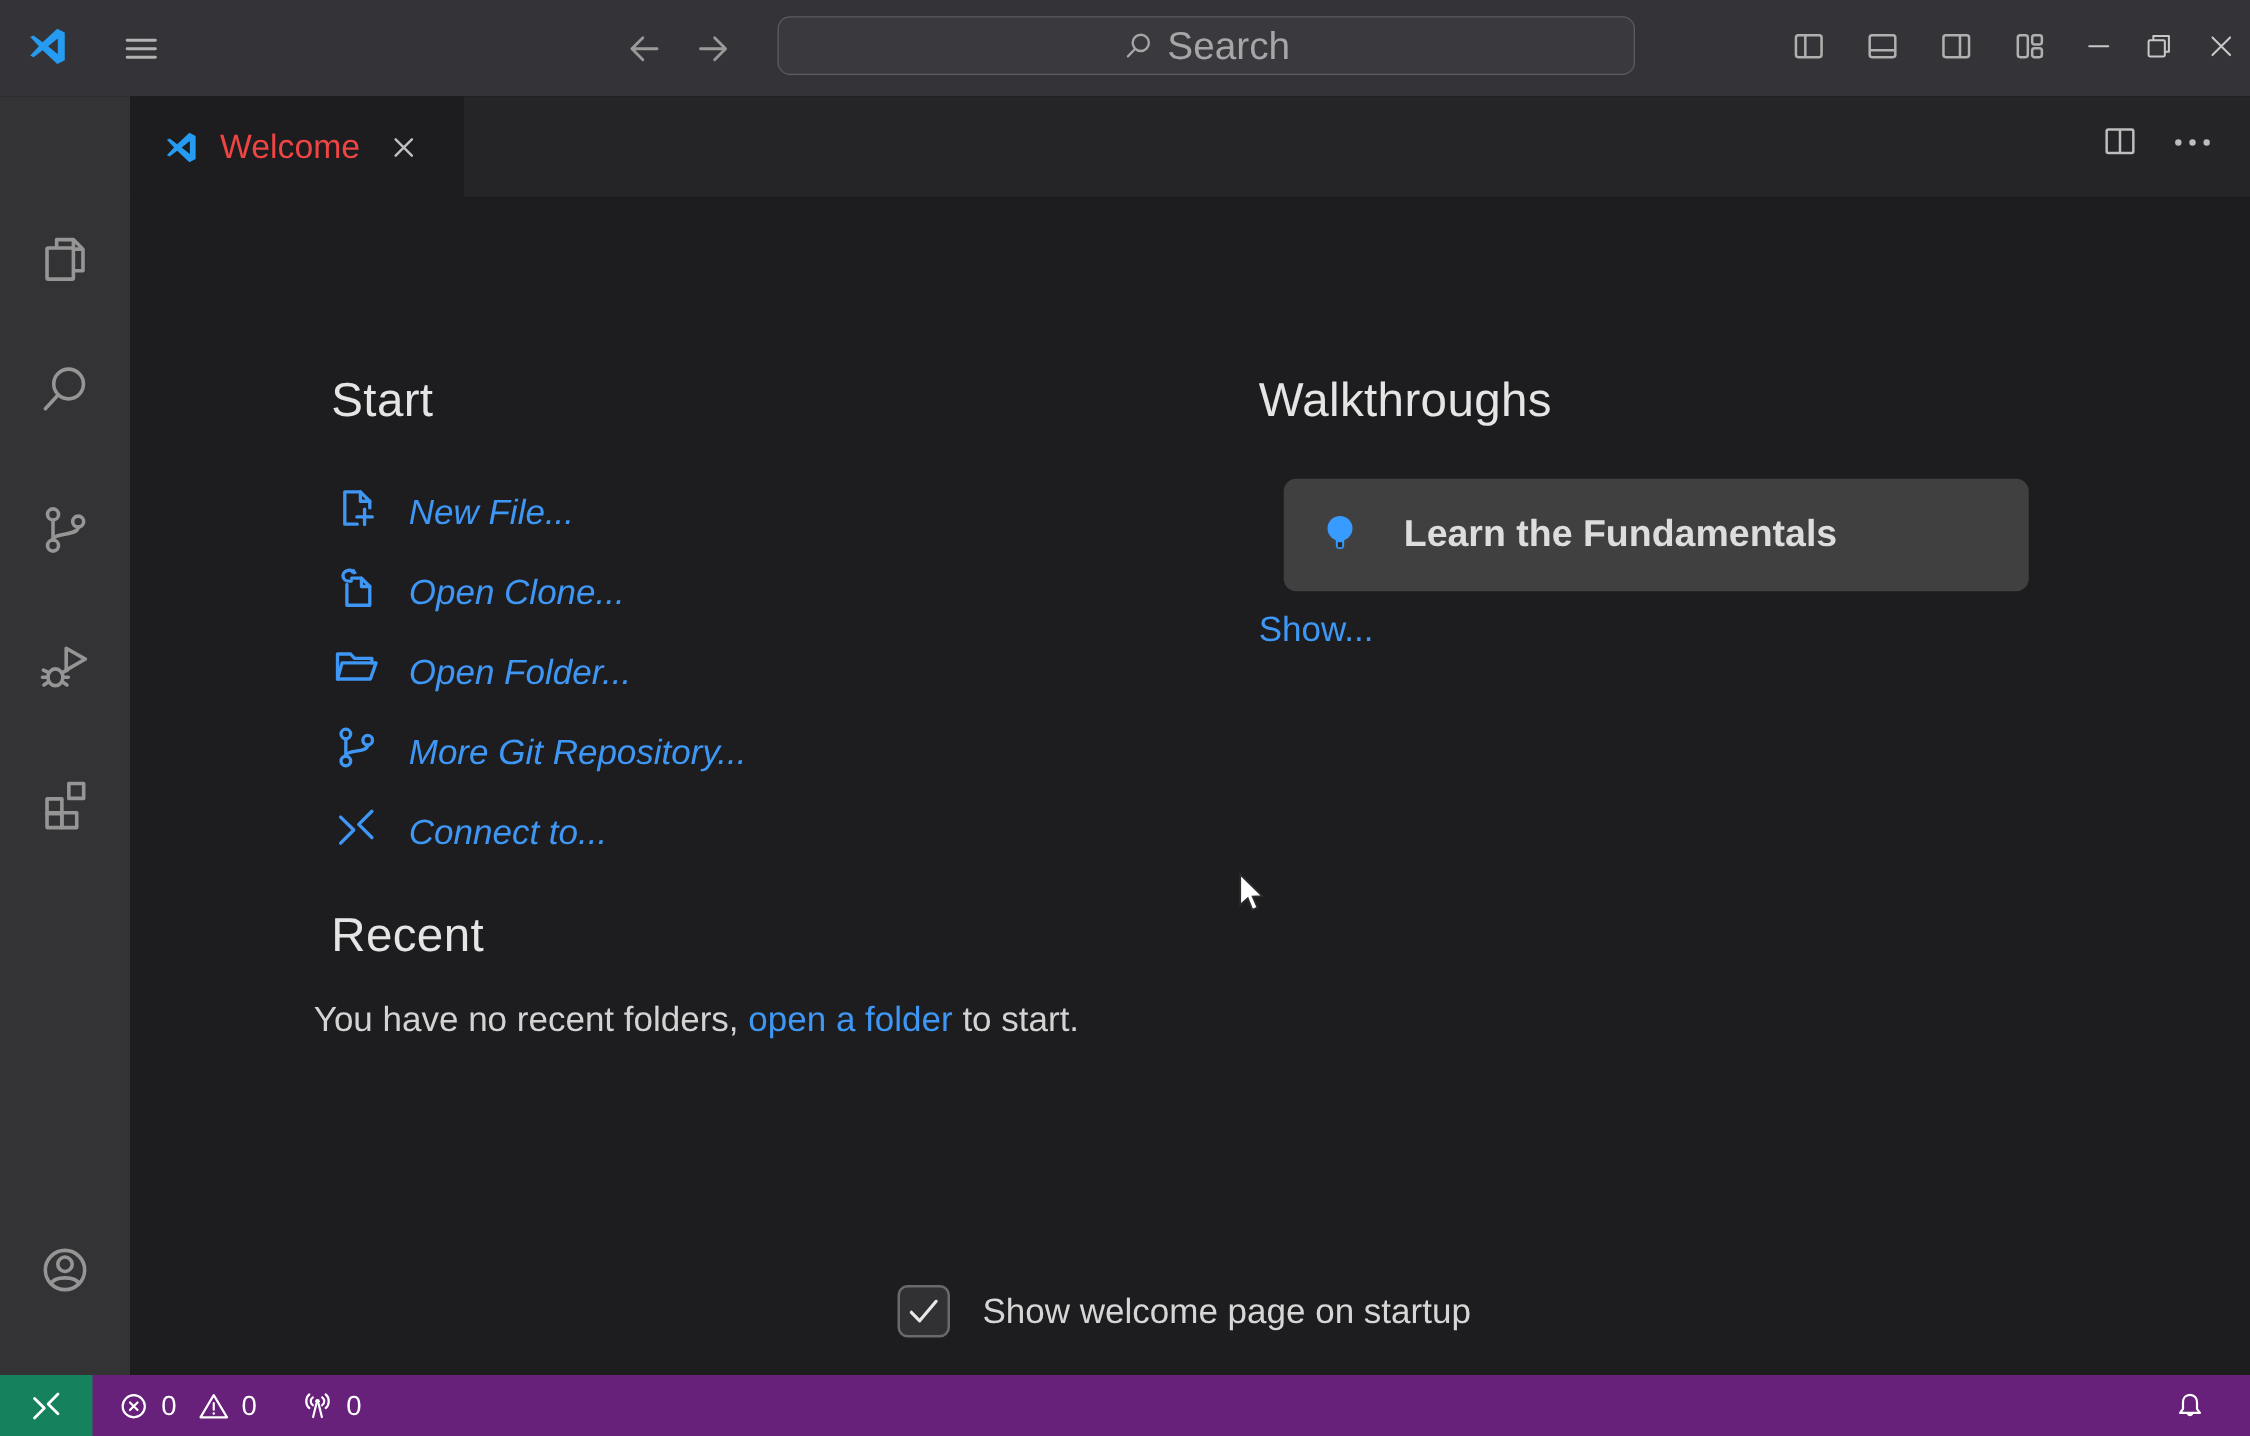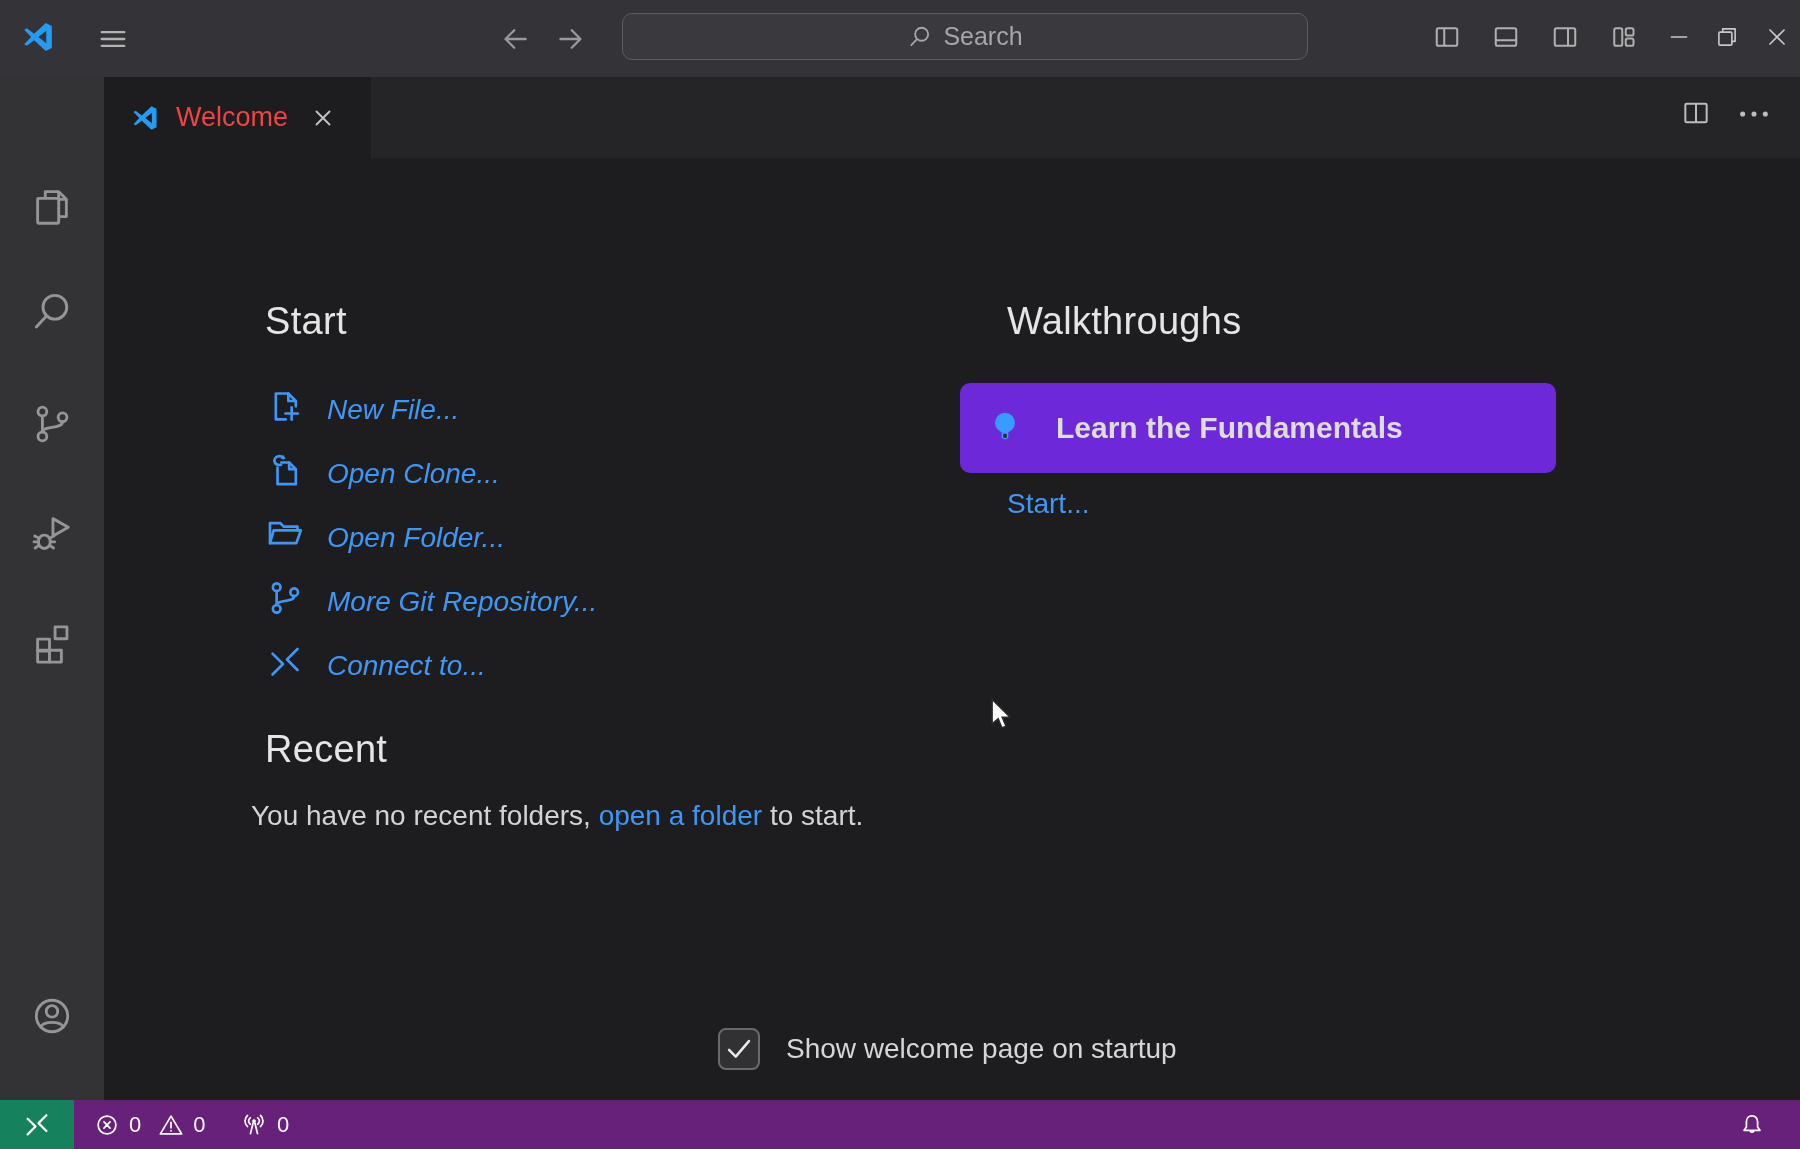--- a/index.html
+++ b/index.html
@@ -11,21 +11,21 @@
 
   
   #titlebar{left:0;top:0;width:1800px;height:77px;background:#343438;}
   #app-logo{left:20px;top:19px;}
   #menu-btn{left:96px;top:22px;color:#b3b3b3;cursor:pointer;}
   #nav-back{left:498px;top:22px;color:#9a9a9a;}
   #nav-fwd{left:554px;top:22px;color:#9a9a9a;}
   #search-box{left:622px;top:13px;width:686px;height:47px;background:#3a3a3e;
       border:1px solid #5d5d61;border-radius:10px;display:flex;align-items:center;
       justify-content:center;gap:10px;color:#a6a6a8;box-sizing:border-box;}
-  #search-box .ph{font-size:25px;text-align:center;}
+  #search-box .ph{font-size:31px;text-align:center;}
   .win-ic{top:22px;color:#b0b0b0;}
   #lay-1{left:1432px;} #lay-2{left:1491px;} #lay-3{left:1550px;} #lay-4{left:1609px;}
   #win-min{left:1666px;top:24px;color:#c8c8c8;}
   #win-restore{left:1714px;top:24px;color:#c8c8c8;}
   #win-close{left:1764px;top:24px;color:#c8c8c8;}
 
   
   #activitybar{left:0;top:77px;width:104px;height:1023px;background:#333336;}
   .act-ic{left:29px;color:#959595;cursor:pointer;}
   #act-files{top:107px;} #act-search{top:212px;} #act-scm{top:324px;}
@@ -47,21 +47,21 @@
   .h1{font-size:38px;font-weight:400;color:#e5e5e5;letter-spacing:.3px;}
   #start-heading{left:265px;top:300px;}
   .start-row{left:265px;height:48px;display:flex;align-items:flex-end;gap:22px;cursor:pointer;font-style:italic;}
   #row-0{top:378px;} #row-1{top:442px;} #row-2{top:506px;} #row-3{top:570px;} #row-4{top:634px;}
   .start-row .lnk{font-size:28px;color:var(--color-link,#3f97f5);}
   .start-row svg{color:var(--color-link,#3f97f5);}
   #recent-heading{left:265px;top:728px;}
   #recent-text{left:251px;top:800px;font-size:28px;color:#d3d3d3;}
   #recent-text a{color:var(--color-link,#3f97f5);text-decoration:none;cursor:pointer;}
   #walk-heading{left:1007px;top:300px;}
-  #walk-card{left:960px;top:383px;width:596px;height:90px;background:#6d28d9;
+  #walk-card{left:1027px;top:383px;width:596px;height:90px;background:#404040;
       border-radius:10px;display:flex;align-items:center;gap:30px;padding-left:24px;
       box-sizing:border-box;cursor:pointer;text-align:center;}
   #walk-card .title{font-size:30px;font-weight:bold;color:#dddddd;}
   #walk-more{left:1007px;top:488px;font-size:28px;color:var(--color-link,#3f97f5);cursor:pointer;}
 
   #startup-row{left:718px;top:1028px;display:flex;align-items:center;gap:26px;}
   #startup-box{width:42px;height:42px;background:#313134;border:2px solid #6a6a6d;
       border-radius:8px;display:flex;align-items:center;justify-content:center;
       box-sizing:border-box;cursor:pointer;}
   #startup-label{font-size:28px;color:#d6d6d6;}
@@ -300,21 +300,21 @@
   <span>
     <svg width="42" height="42" viewBox="0 0 24 24">
       <circle cx="12" cy="9" r="5.7" fill="#389bff"></circle>
       <path d="M10.1 13.5 H13.9 V16.9 C13.9 17.8 13.2 18.4 12 18.4 C10.8 18.4 10.1 17.8 10.1 16.9 Z" fill="#389bff"></path>
       <rect x="11" y="15.3" width="2" height="2.3" fill="#28282b"></rect>
     </svg>
   </span>
   <span class="title">Learn the Fundamentals</span>
 </div>
 
-<div id="walk-more" class="abs">Start...</div>
+<div id="walk-more" class="abs">Show...</div>
 
 <div id="startup-row" class="abs">
   <div id="startup-box">
     <svg id="startup-check" width="34" height="34" viewBox="0 0 24 24" fill="none" stroke="#e8e8e8" stroke-width="1.8" stroke-linecap="round" stroke-linejoin="round">
       <path d="M5 12.6 L9.7 17.4 L19 6.4"></path>
     </svg>
   </div>
   <span id="startup-label">Show welcome page on startup</span>
 </div>
 

